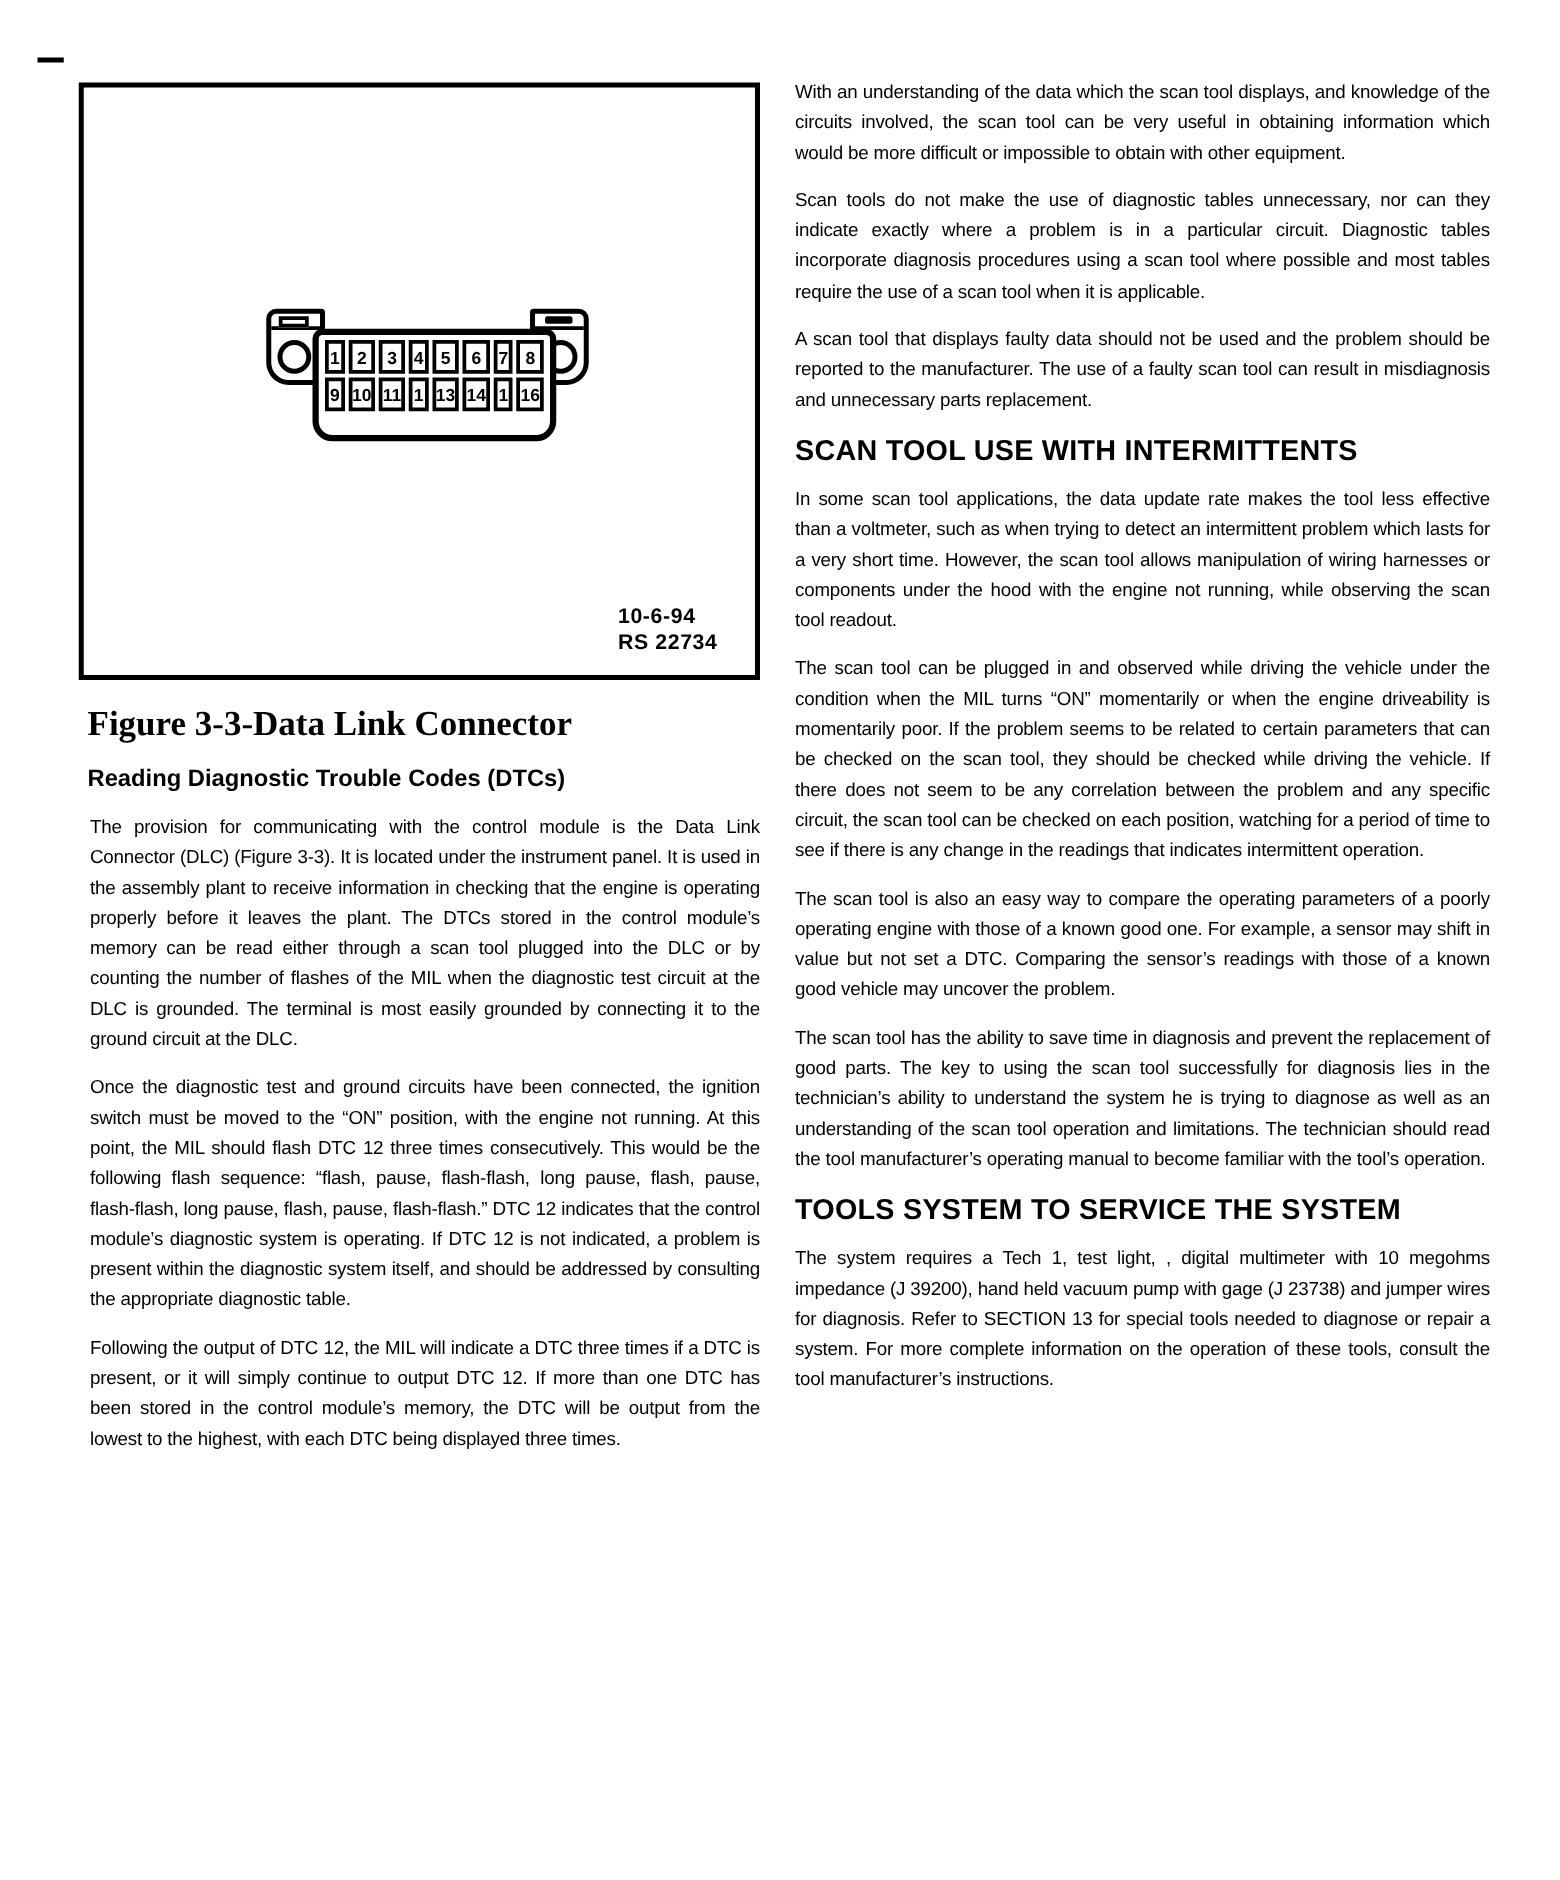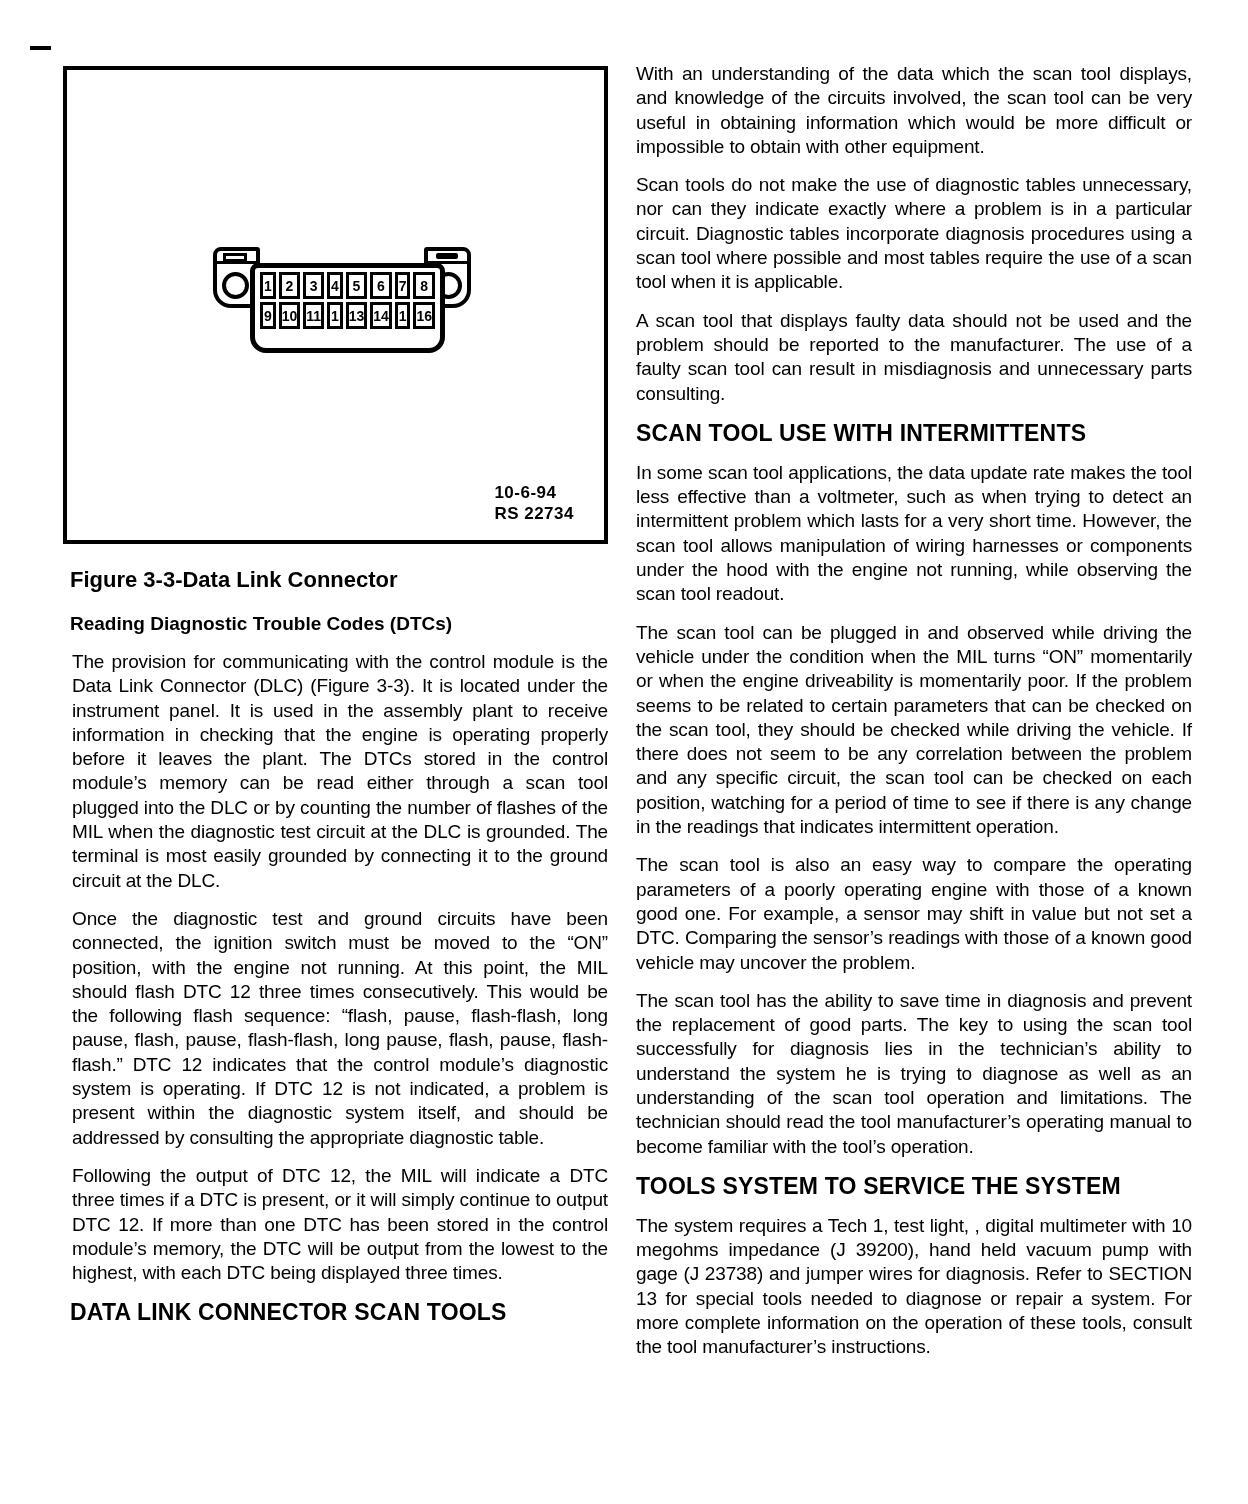--- a/index.html
+++ b/index.html
@@ -58,31 +58,31 @@
   }
 
   .stamp {
     position:absolute; right:30px; bottom:16px;
     font-size:17px; font-weight:700; text-align:left; line-height:21px;
     letter-spacing:0.5px;
   }
 
   
   .fig-caption {
-    margin:22px 0 0 7px; font-size:22px; font-weight:700; line-height:28px;
+    margin:22px 0 0 7px; font-size:28px; font-weight:700; line-height:28px;font-family:Liberation Serif, serif;
   }
   .subhead {
     margin:18px 0 14px 7px; font-size:19px; font-weight:700; line-height:24px;
   }
   .section-head {
     margin:12px 0 14px 7px; font-size:23px; font-weight:700; line-height:27px;
     letter-spacing:0.2px;
   }
   .body-p {
-    margin:0 0 14px 9px; font-size:19px; line-height:24.3px;
+    margin:0 0 14px 9px; font-size:15px; line-height:24.3px;
     text-align:justify; letter-spacing:-0.15px;
   }
   .col-right .body-p { margin-left:0; }
   .col-right .section-head { margin-left:0; }
   .col-right .p-first { margin-top:2px; }
 </style>
 </head>
 <body>
 
 <div class="page">
@@ -137,28 +137,27 @@
     </div>
 
     <div class="fig-caption">Figure 3-3-Data Link Connector</div>
 
     <div class="subhead">Reading Diagnostic Trouble Codes (DTCs)</div>
 
     <p class="body-p">The provision for communicating with the control module is the Data Link Connector (DLC) (Figure 3-3). It is located under the instrument panel. It is used in the assembly plant to receive information in checking that the engine is operating properly before it leaves the plant. The DTCs stored in the control module’s memory can be read either through a scan tool plugged into the DLC or by counting the number of flashes of the MIL when the diagnostic test circuit at the DLC is grounded. The terminal is most easily grounded by connecting it to the ground circuit at the DLC.</p>
     <p class="body-p">Once the diagnostic test and ground circuits have been connected, the ignition switch must be moved to the “ON” position, with the engine not running. At this point, the MIL should flash DTC 12 three times consecutively. This would be the following flash sequence: “flash, pause, flash-flash, long pause, flash, pause, flash-flash, long pause, flash, pause, flash-flash.” DTC 12 indicates that the control module’s diagnostic system is operating. If DTC 12 is not indicated, a problem is present within the diagnostic system itself, and should be addressed by consulting the appropriate diagnostic table.</p>
     <p class="body-p">Following the output of DTC 12, the MIL will indicate a DTC three times if a DTC is present, or it will simply continue to output DTC 12. If more than one DTC has been stored in the control module’s memory, the DTC will be output from the lowest to the highest, with each DTC being displayed three times.</p>
 
-    <div class="section-head">DATA LINK CONNECTOR SCAN TOOLS</div>
 
   </div>
 
   <div class="col col-right">
     <p class="body-p p-first">With an understanding of the data which the scan tool displays, and knowledge of the circuits involved, the scan tool can be very useful in obtaining information which would be more difficult or impossible to obtain with other equipment.</p>
     <p class="body-p">Scan tools do not make the use of diagnostic tables unnecessary, nor can they indicate exactly where a problem is in a particular circuit. Diagnostic tables incorporate diagnosis procedures using a scan tool where possible and most tables require the use of a scan tool when it is applicable.</p>
-    <p class="body-p">A scan tool that displays faulty data should not be used and the problem should be reported to the manufacturer. The use of a faulty scan tool can result in misdiagnosis and unnecessary parts consulting.</p>
+    <p class="body-p">A scan tool that displays faulty data should not be used and the problem should be reported to the manufacturer. The use of a faulty scan tool can result in misdiagnosis and unnecessary parts replacement.</p>
 
     <div class="section-head">SCAN TOOL USE WITH INTERMITTENTS</div>
 
     <p class="body-p">In some scan tool applications, the data update rate makes the tool less effective than a voltmeter, such as when trying to detect an intermittent problem which lasts for a very short time. However, the scan tool allows manipulation of wiring harnesses or components under the hood with the engine not running, while observing the scan tool readout.</p>
     <p class="body-p">The scan tool can be plugged in and observed while driving the vehicle under the condition when the MIL turns “ON” momentarily or when the engine driveability is momentarily poor. If the problem seems to be related to certain parameters that can be checked on the scan tool, they should be checked while driving the vehicle. If there does not seem to be any correlation between the problem and any specific circuit, the scan tool can be checked on each position, watching for a period of time to see if there is any change in the readings that indicates intermittent operation.</p>
     <p class="body-p">The scan tool is also an easy way to compare the operating parameters of a poorly operating engine with those of a known good one. For example, a sensor may shift in value but not set a DTC. Comparing the sensor’s readings with those of a known good vehicle may uncover the problem.</p>
     <p class="body-p">The scan tool has the ability to save time in diagnosis and prevent the replacement of good parts. The key to using the scan tool successfully for diagnosis lies in the technician’s ability to understand the system he is trying to diagnose as well as an understanding of the scan tool operation and limitations. The technician should read the tool manufacturer’s operating manual to become familiar with the tool’s operation.</p>
 
     <div class="section-head">TOOLS SYSTEM TO SERVICE THE SYSTEM</div>
 

